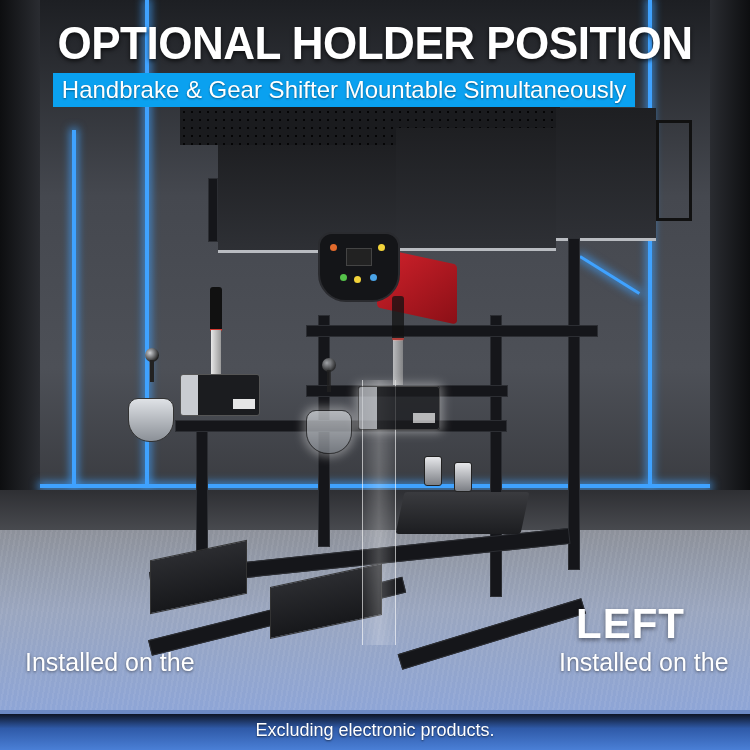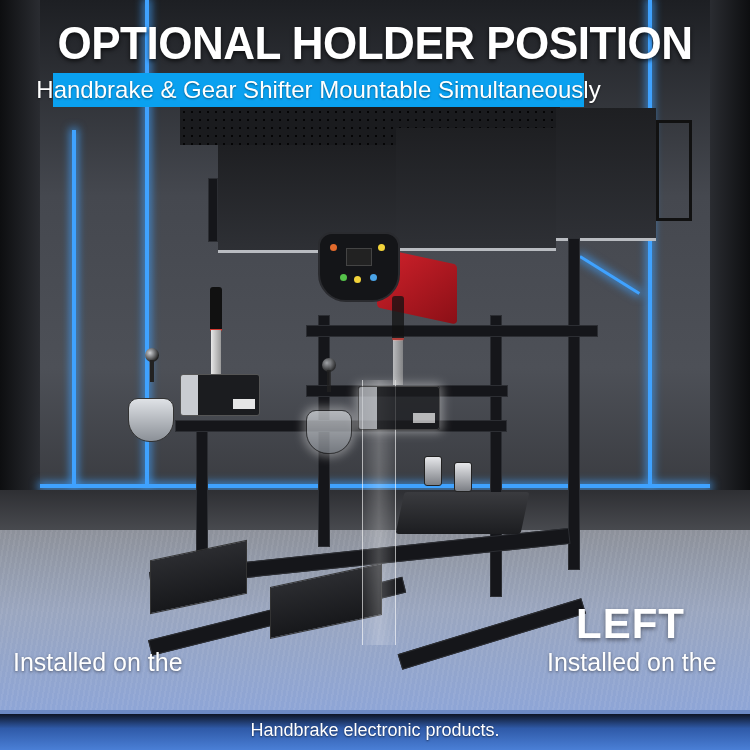--- a/index.html
+++ b/index.html
@@ -35,25 +35,25 @@
   .wheel .screen { position:absolute; left:26px; top:14px; width:24px; height:16px; background:#222; border:1px solid #444; }
   .wheel .btn { position:absolute; width:7px; height:7px; border-radius:50%; }
   .wheelbase { position:absolute; left:377px; top:256px; width:80px; height:60px; background:linear-gradient(135deg,#d3222c,#8a0f16); transform:skewY(12deg); border-radius:4px; }
   .pedal-base { position:absolute; left:400px; top:492px; width:125px; height:42px; background:linear-gradient(180deg,#3a3b3f,#1c1d20); transform:skewX(-12deg); border-radius:3px; }
   .pedal { position:absolute; width:16px; height:28px; background:linear-gradient(180deg,#e6e7ea,#7c7f85); border:1px solid #222; border-radius:3px; }
   .seat-block { position:absolute; background:linear-gradient(180deg,#2b2c30,#17181b); border:1px solid #333; }
   .ghost-column { position:absolute; left:362px; top:380px; width:32px; height:265px; background:linear-gradient(90deg,rgba(255,255,255,.05),rgba(255,255,255,.22),rgba(255,255,255,.05)); border-left:1px solid rgba(255,255,255,.6); border-right:1px solid rgba(255,255,255,.6); }
 
   
   .title { position:absolute; left:0; top:18px; width:750px; text-align:center; color:#fff; font-weight:700; font-size:44px; letter-spacing:-0.5px; text-shadow:0 2px 4px rgba(0,0,0,.7); transform:scaleY(1.05); }
-  .subtitle-bar { position:absolute; left:53px; top:73px; width:531px; height:34px; background:#0aa1f0; display:flex; align-items:center; justify-content:center; }
+  .subtitle-bar { position:absolute; left:53px; top:73px; width:582px; height:34px; background:#0aa1f0; display:flex; align-items:center; justify-content:center; }
   .subtitle { color:#fff; font-size:24px; text-shadow:0 1px 2px rgba(0,0,0,.45); white-space:nowrap; }
   .or { position:absolute; left:346px; top:493px; color:#fff; font-weight:700; font-size:36px; text-shadow:0 2px 4px rgba(0,0,0,.6); }
   .side-big { position:absolute; color:#fff; font-weight:700; font-size:42px; letter-spacing:1px; text-shadow:0 2px 4px rgba(0,0,0,.45); }
-  .side-small { position:absolute; color:#fff; font-size:25px; white-space:nowrap; text-shadow:0 1px 3px rgba(0,0,0,.5); }
+  .side-small { position:absolute; color:#fff; font-size:25px; white-space:nowrap; text-shadow:0 1px 3px rgba(0,0,0,.5);margin-left:12px; }
   .footer { position:absolute; left:0; top:720px; width:750px; text-align:center; color:#fff; font-size:18px; text-shadow:0 1px 2px rgba(0,0,0,.6); }
 </style>
 </head>
 <body>
 
 <div class="stage">
 
   <div class="wall-back"></div>
   <div class="wall-left"></div>
   <div class="wall-right"></div>
@@ -123,14 +123,14 @@
   <div class="title">OPTIONAL HOLDER POSITION</div>
   <div class="subtitle-bar">
     <span class="subtitle">Handbrake &amp; Gear Shifter Mountable Simultaneously</span>
   </div>
 
   <div class="side-small" style="left:13px;top:648px;">Installed on the</div>
 
   <div class="side-big" style="left:576px;top:600px;">LEFT</div>
   <div class="side-small" style="left:547px;top:648px;">Installed on the</div>
 
-  <div class="footer">Handbrake electronic products.</div>
+  <div class="footer">Excluding electronic products.</div>
 </div>
 
 </body></html>

